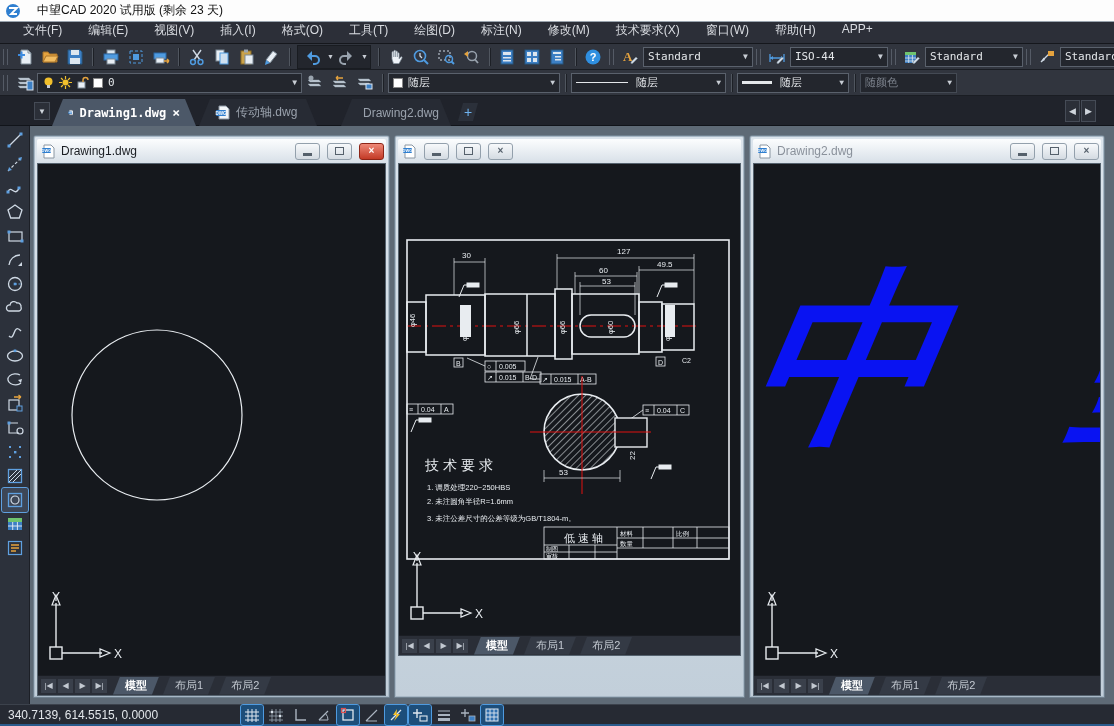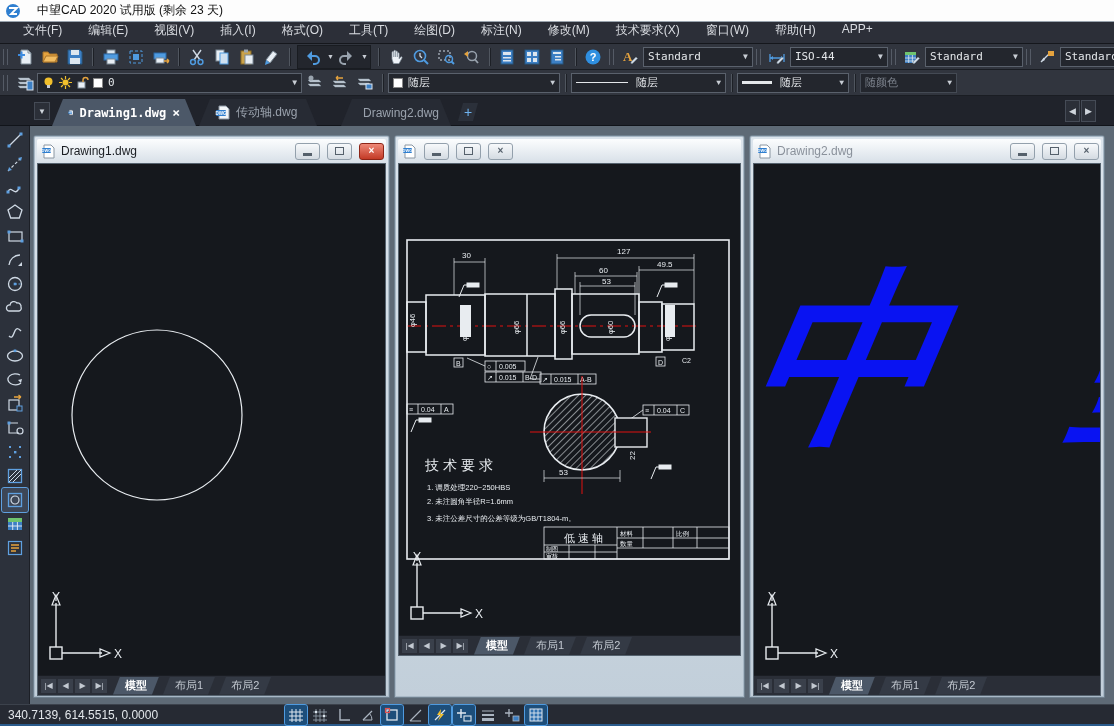--- a/index.html
+++ b/index.html
@@ -86,21 +86,21 @@
   
   .ucs{position:absolute;left:6px;bottom:26px}
 
   
   .wmark{position:absolute;left:0px;top:100px;font-family:"DejaVu Serif",serif;font-style:italic;font-weight:bold;
     font-size:188px;color:#0913f2;letter-spacing:34px;white-space:nowrap;transform:skewX(-10deg);line-height:1}
 
   
   .statusbar{position:absolute;left:0;top:704px;width:100%;height:22px;background:#262a33;
     border-top:1px solid #3c424c;display:flex;align-items:center;border-bottom:2px solid #2a5b8c}
-  .coords{color:#e2e6ea;font-size:12px;padding-left:8px;width:284px}
+  .coords{color:#e2e6ea;font-size:12px;padding-left:8px;width:240px}
   .sbtn{width:22px;height:20px;display:flex;align-items:center;justify-content:center;margin:0 1px;border-radius:2px}
   .sbtn.on{background:#1d4e7a;outline:1px solid #4f9be0}
 </style>
 </head>
 <body>
 
 <div class="app">
 
   <div class="titlebar">
     <svg width="16" height="16" viewBox="0 0 16 16">

